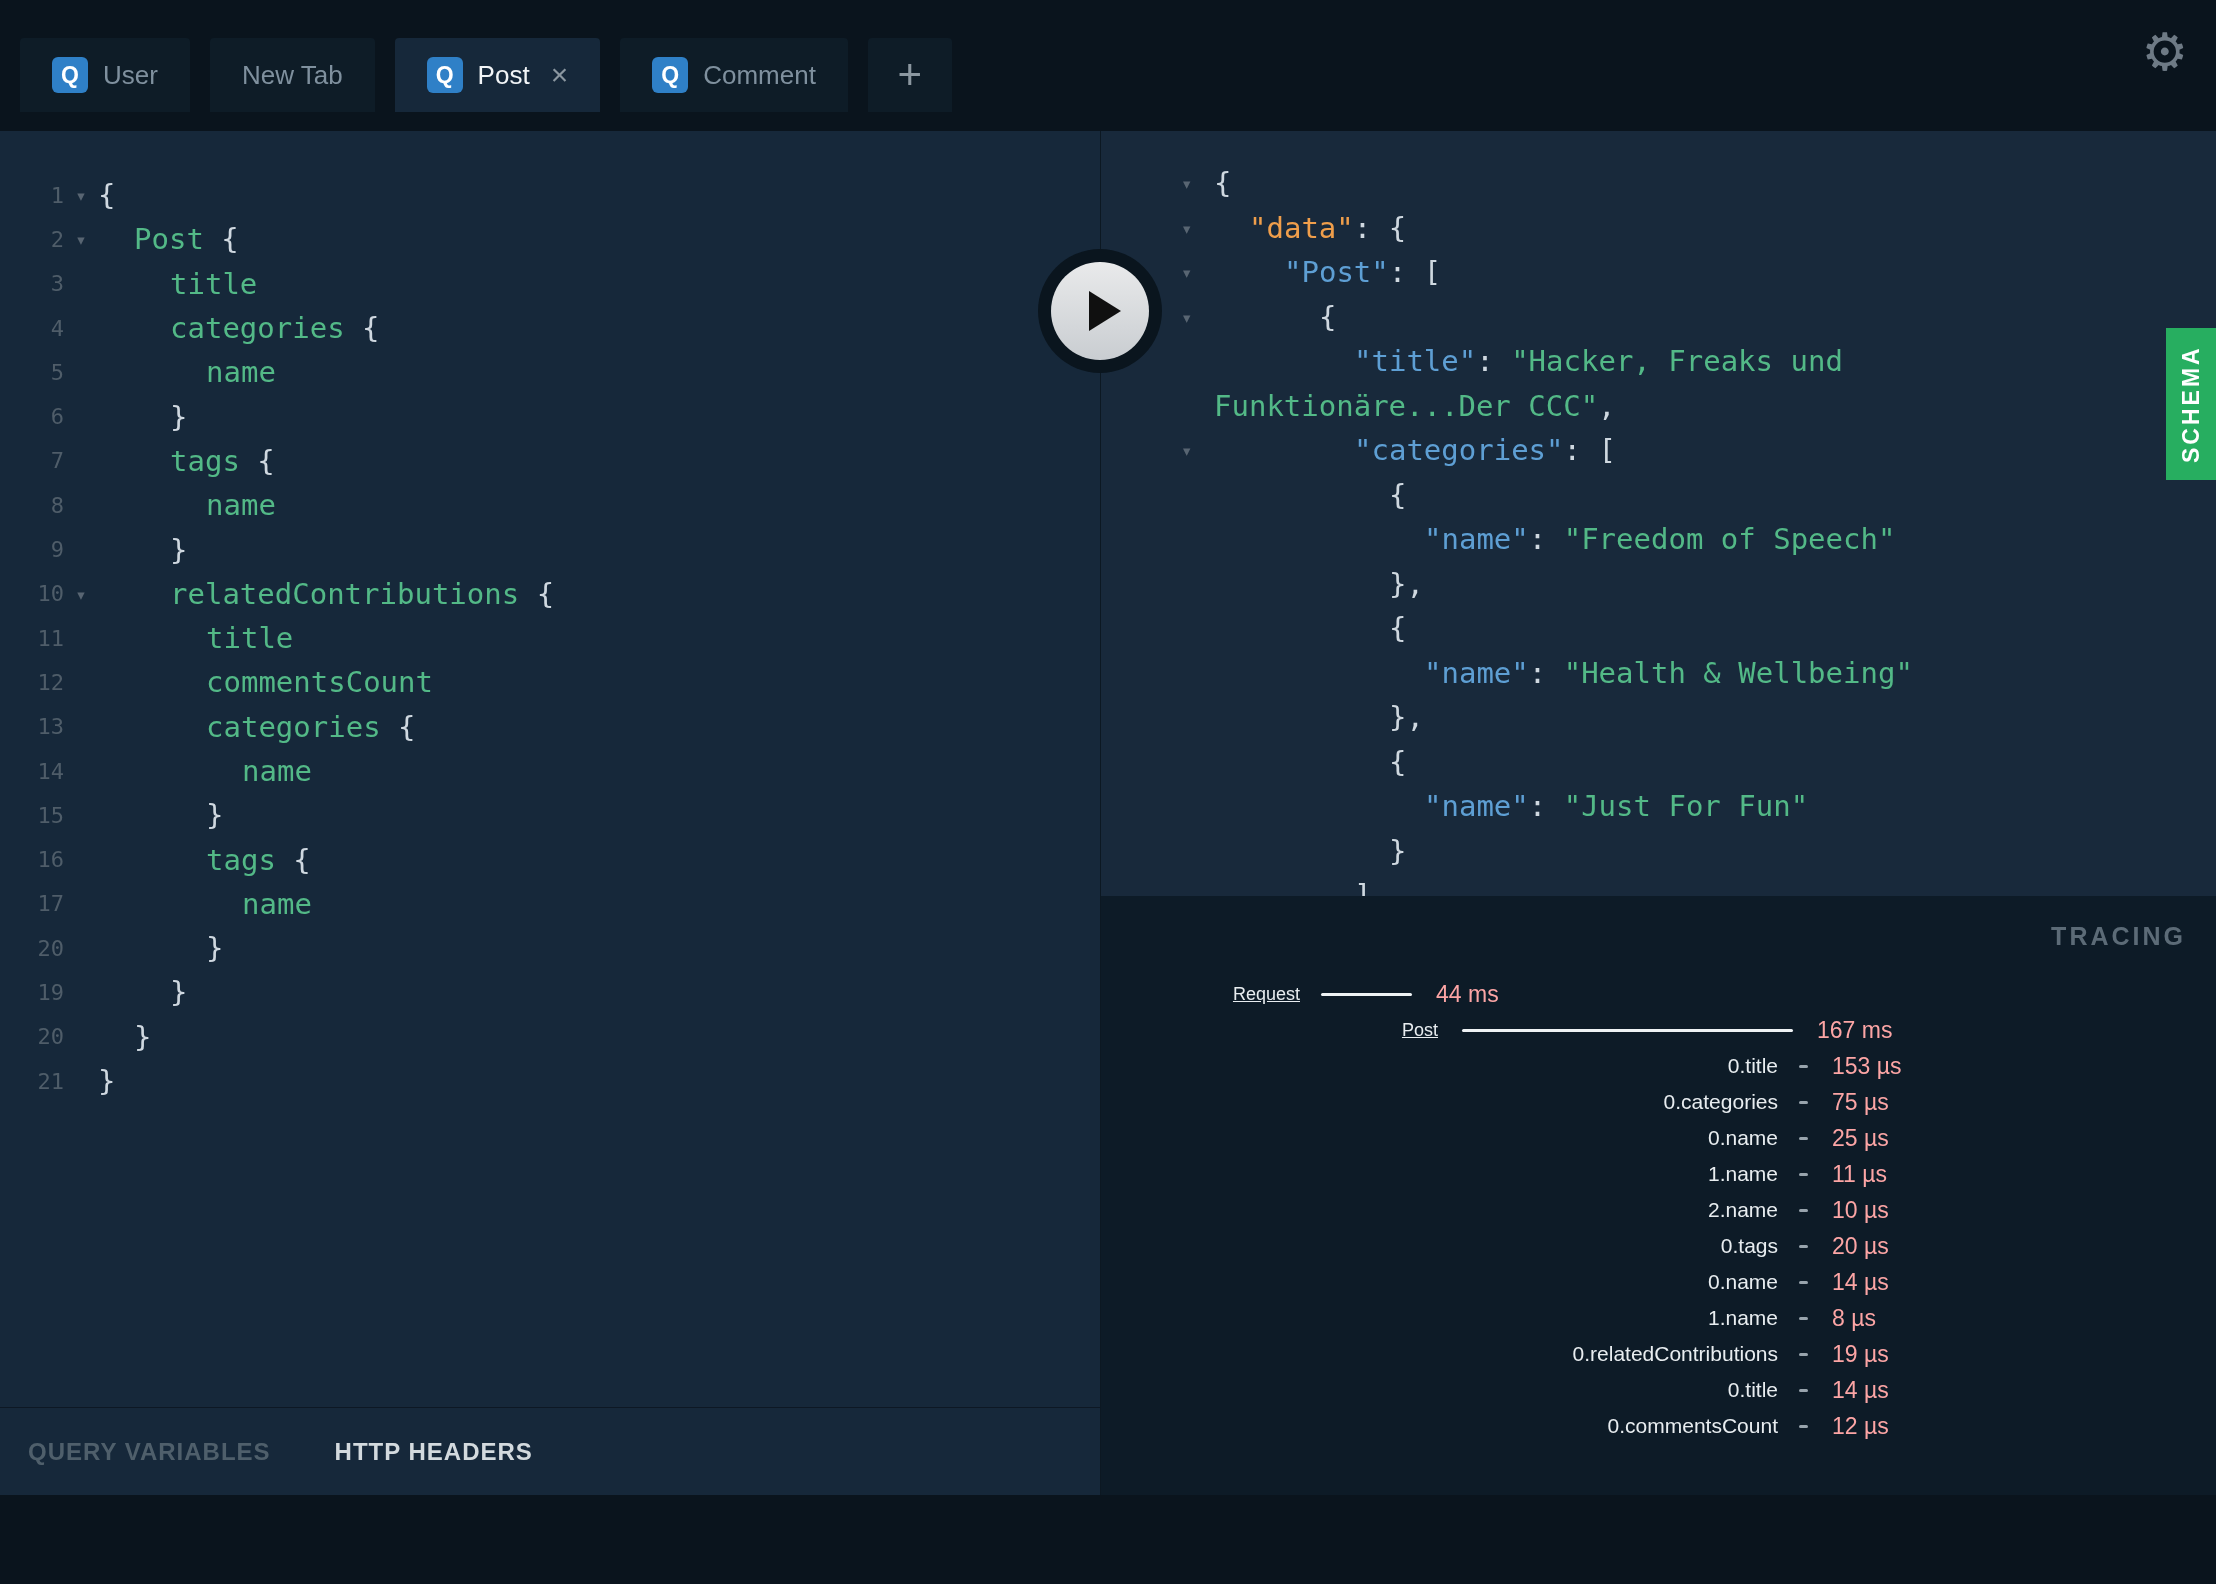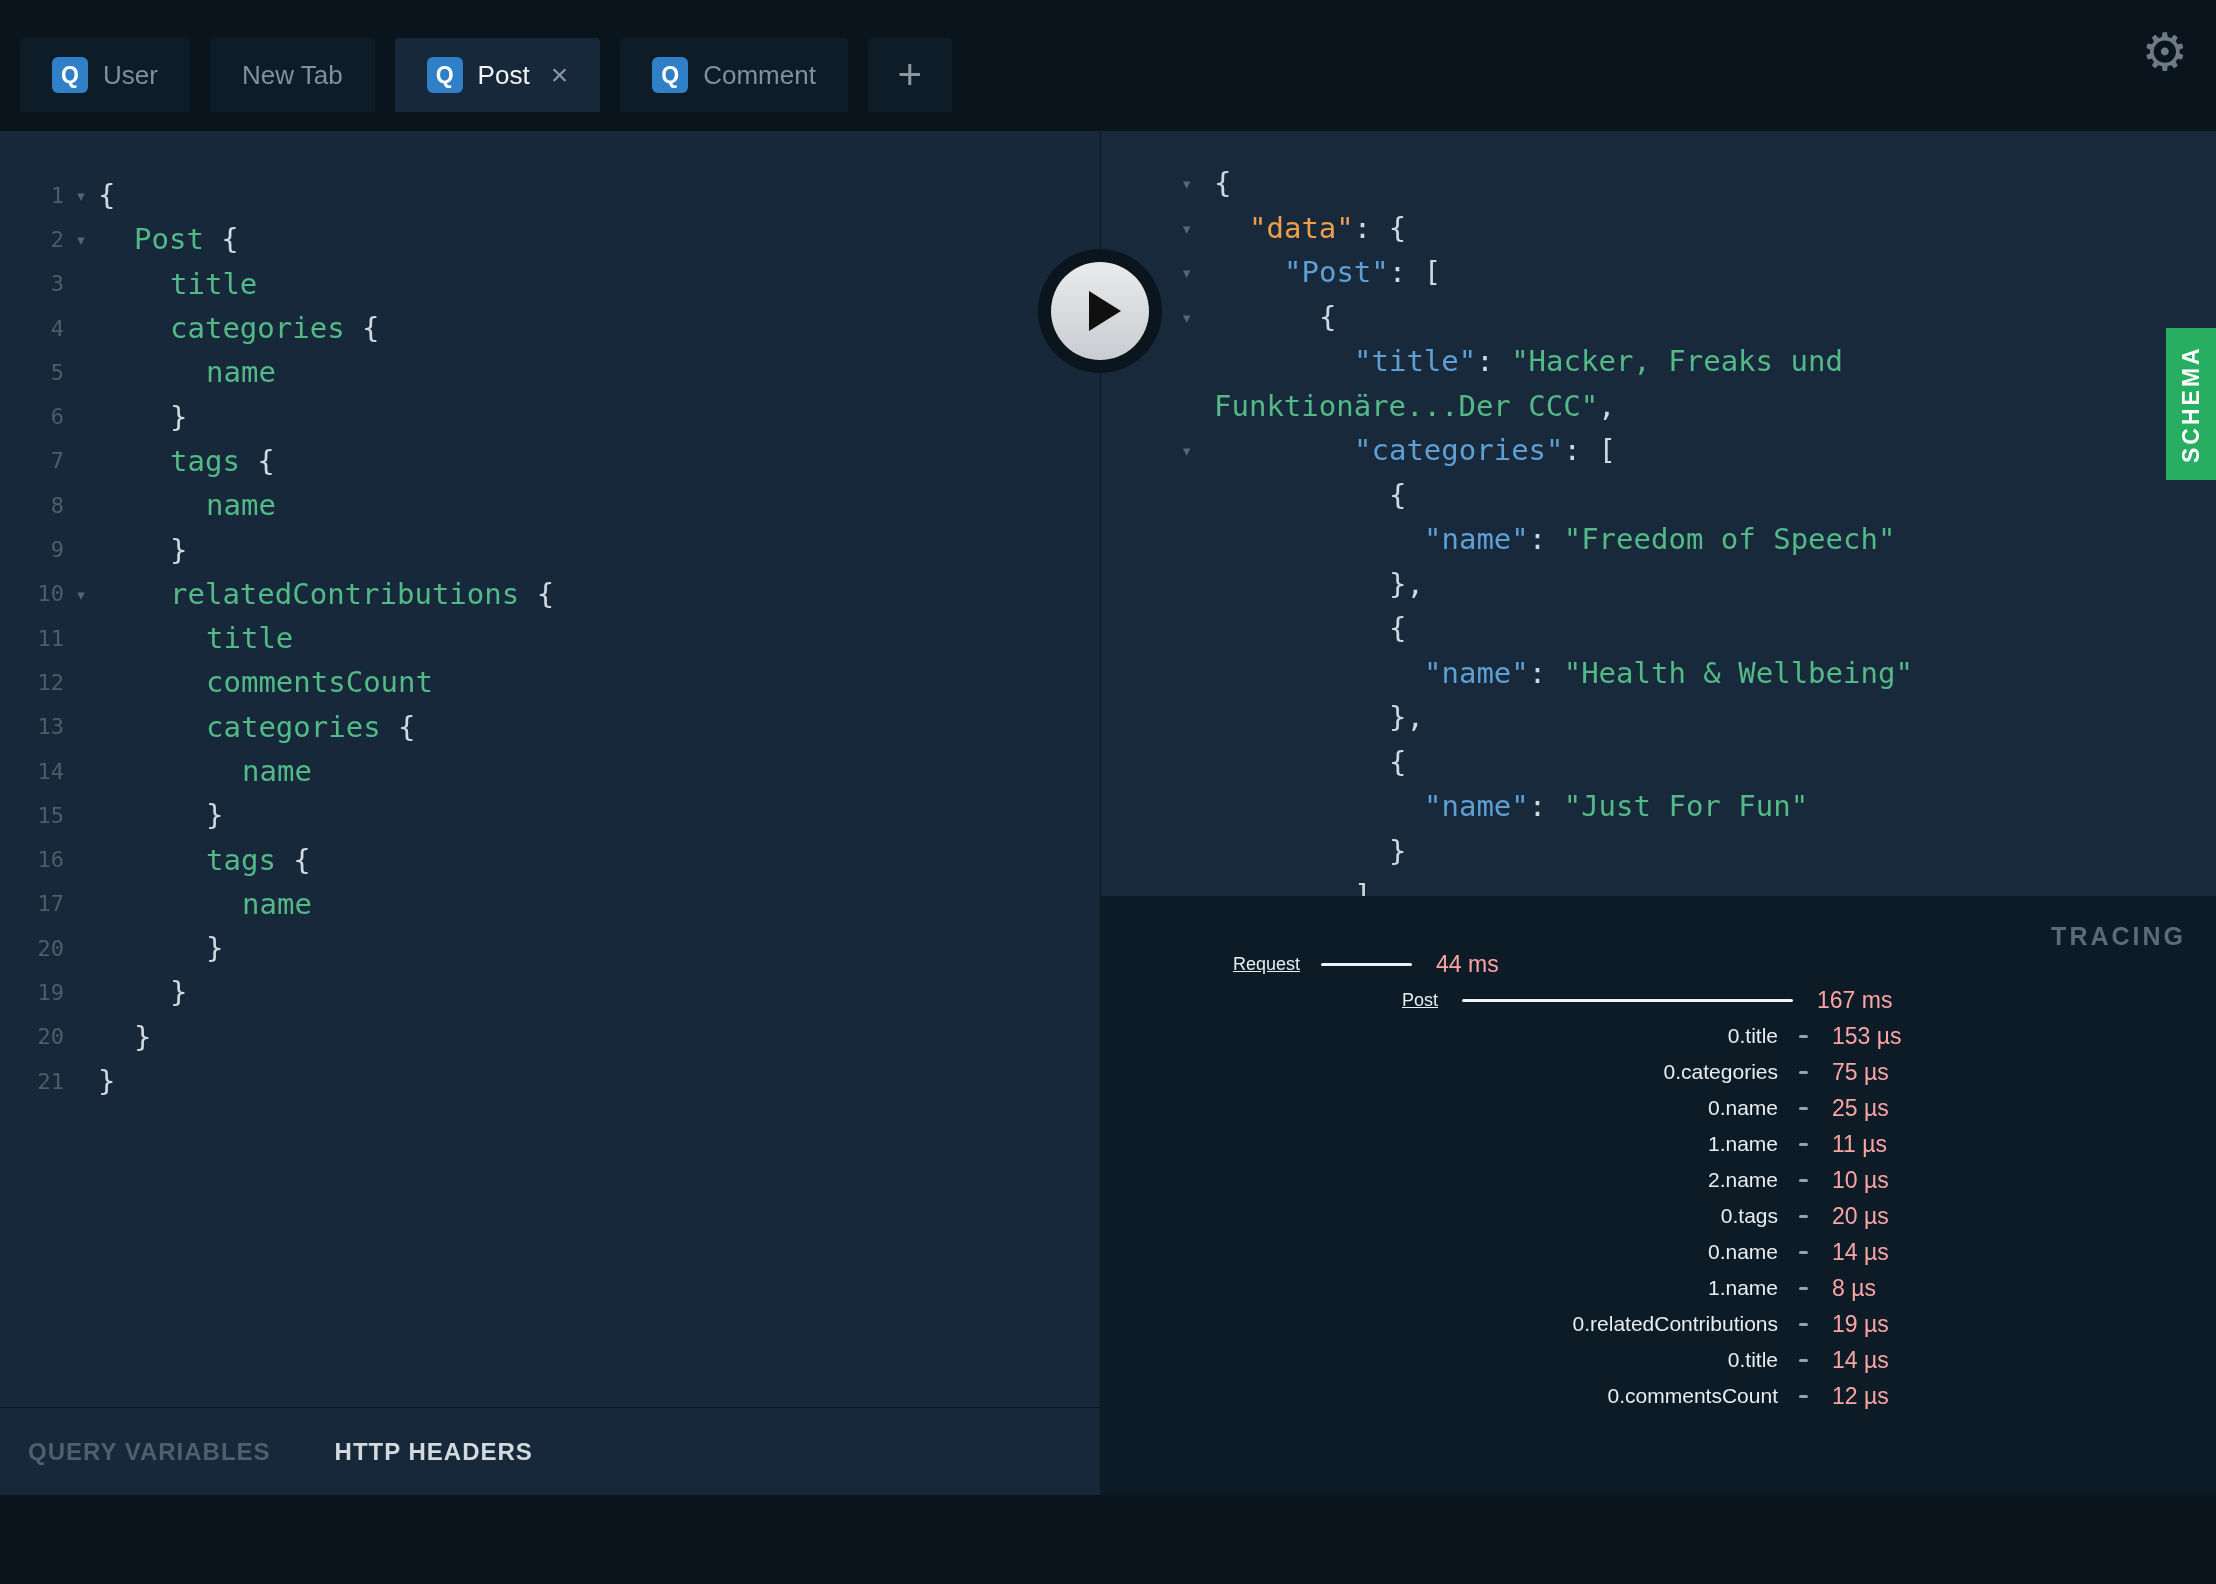--- a/index.html
+++ b/index.html
@@ -77,21 +77,21 @@
     font-family:"DejaVu Sans Mono",monospace; font-size:29px;
   }
   .res-line { position:relative; height:44.5px; display:flex; align-items:center; }
   .res-fold { position:absolute; left:80px; color:#586572; font-size:19px; }
   .res-code { white-space:pre; }
   .tk-k  { color:#5e9fd4; }
   .tk-kd { color:#ef9e4b; }
   .tk-s  { color:#53b987; }
 
   
-  .tracing { flex:1; background:#0d1b27; position:relative; padding-top:50px; overflow:hidden; }
+  .tracing { flex:1; background:#0d1b27; position:relative; padding-top:80px; overflow:hidden; }
   .tracing-title {
     position:absolute; top:26px; right:30px; color:#5c6b77;
     font-size:25px; font-weight:bold; letter-spacing:3px;
   }
   .trace-row { display:flex; align-items:center; height:36px; color:#e8edf0; }
   .trace-label { text-align:right; flex:none; white-space:nowrap; }
   .trace-row.op .trace-label { font-size:18px;text-decoration:underline; }
   .trace-row.field .trace-label { font-size:21px; width:677px; }
   .trace-bar { height:3px; background:#eef2f4; border-radius:2px; flex:none; }
   .trace-dash { width:9px; height:3px; background:#98a4ad; margin-left:21px; border-radius:2px; flex:none; }

